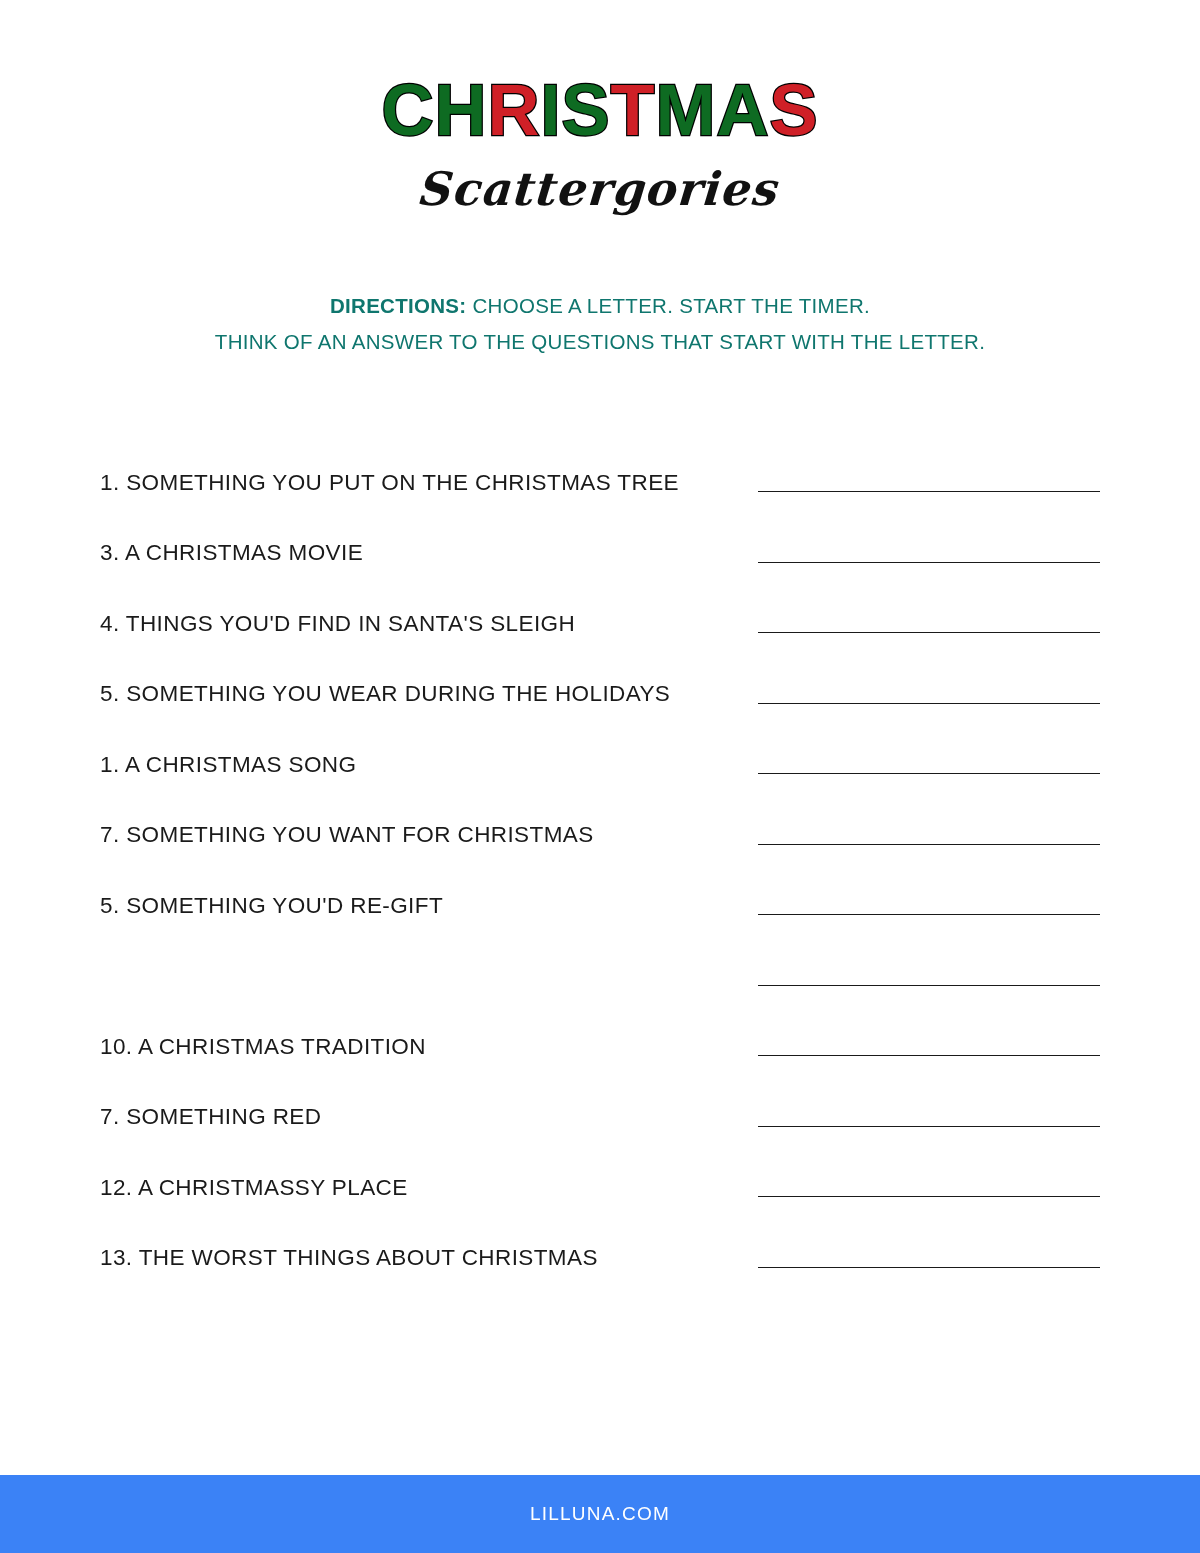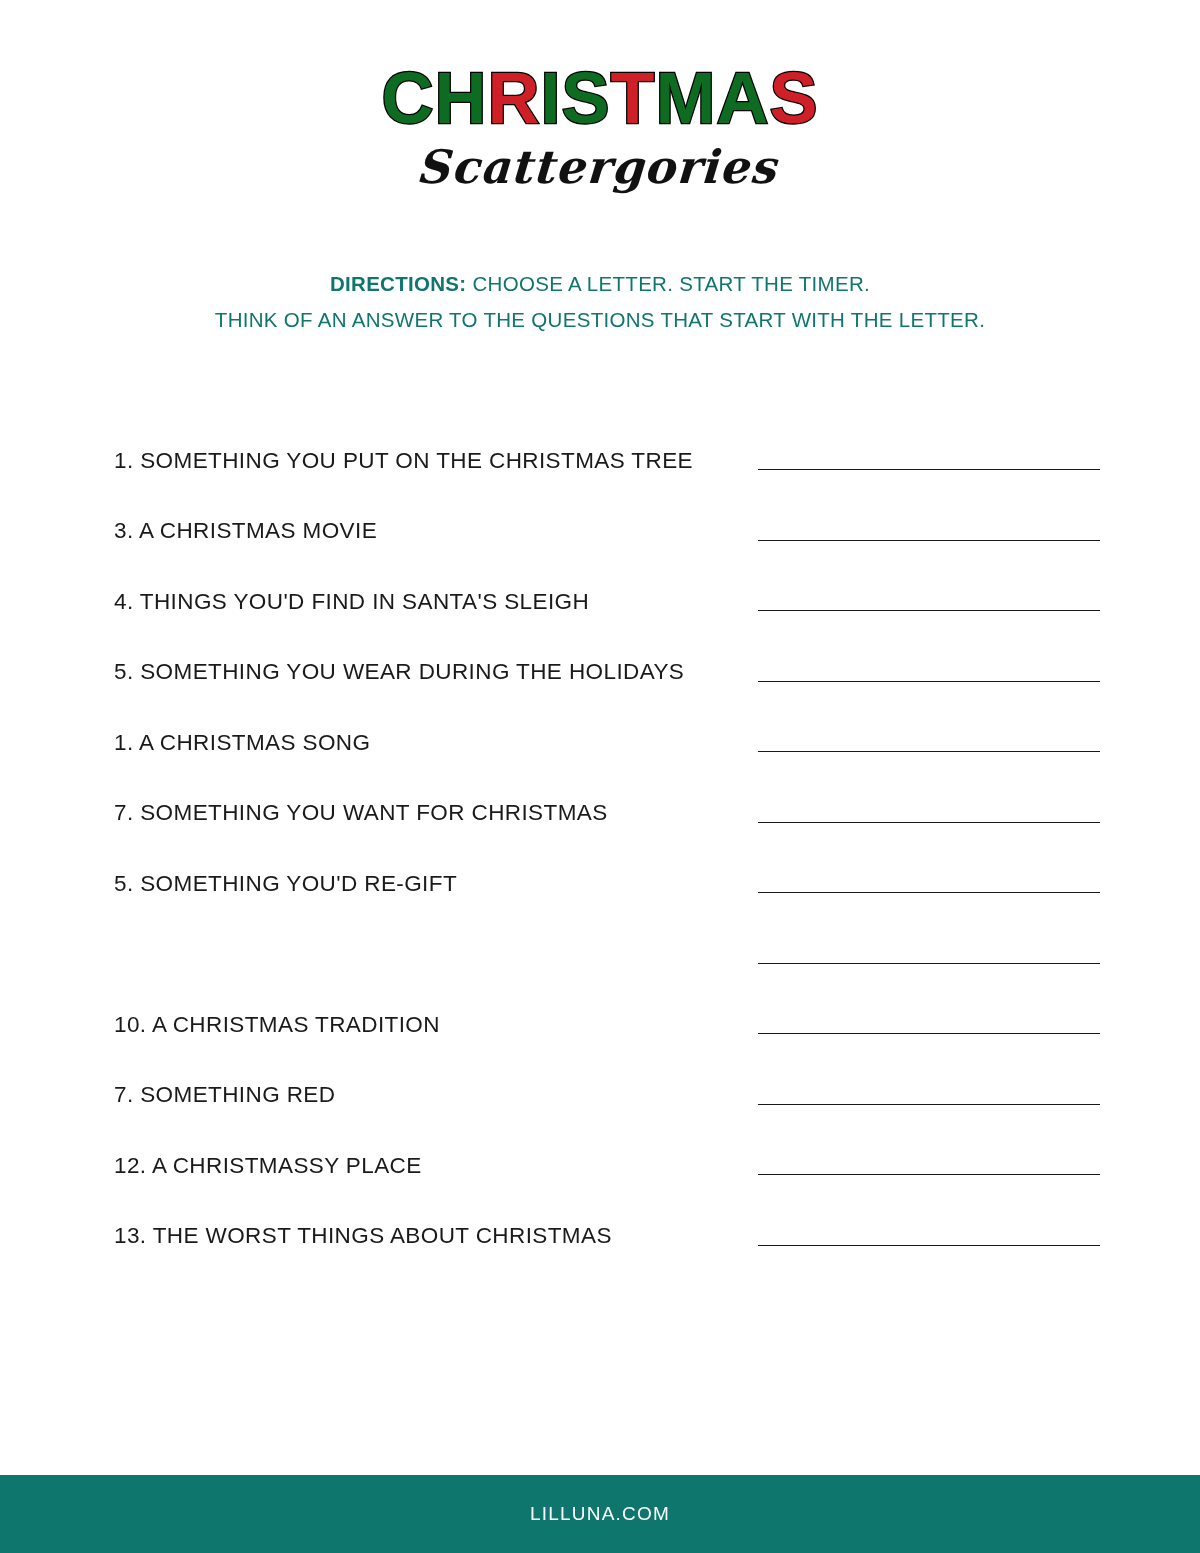--- a/index.html
+++ b/index.html
@@ -28,21 +28,21 @@
   
   .title-block {
     padding-top: 58px;
     text-align: center;
   }
   .title-main {
     font-size: 72px;
     font-weight: 700;
     letter-spacing: 1px;
     line-height: 1;
-    margin: 4px;
+    margin: 16px;
     white-space: nowrap;
   }
   .title-main .ltr {
     display: inline-block;
     -webkit-text-stroke: 2.5px #000000;
     paint-order: stroke fill;
   }
   .title-sub {
     font-family: "DejaVu Serif", serif;
     font-style: italic;
@@ -70,21 +70,20 @@
 
   
   .list {
     margin: 68px auto 0 auto;
     width: 1000px;
   }
   .row {
     display: flex;
     align-items: flex-end;
     height: 70.5px;
-    margin-left: 14px;
   }
   .q-text {
     font-size: 22.5px;
     letter-spacing: 0.4px;
     white-space: nowrap;
     line-height: 1;
     padding-bottom: 4px;
   }
   .q-line {
     flex: 1 1 auto;
@@ -99,21 +98,21 @@
     margin-bottom: 6px;
   }
 
   
   .footer {
     position: absolute;
     left: 0;
     bottom: 0;
     width: 1200px;
     height: 78px;
-    background: #0f766e;
+    background: #3b82f6;
     display: flex;
     align-items: center;
     justify-content: center;
   }
   .footer-text {
     color: #ffffff;
     font-size: 19px;
     letter-spacing: 1.2px;
   }
 </style>

